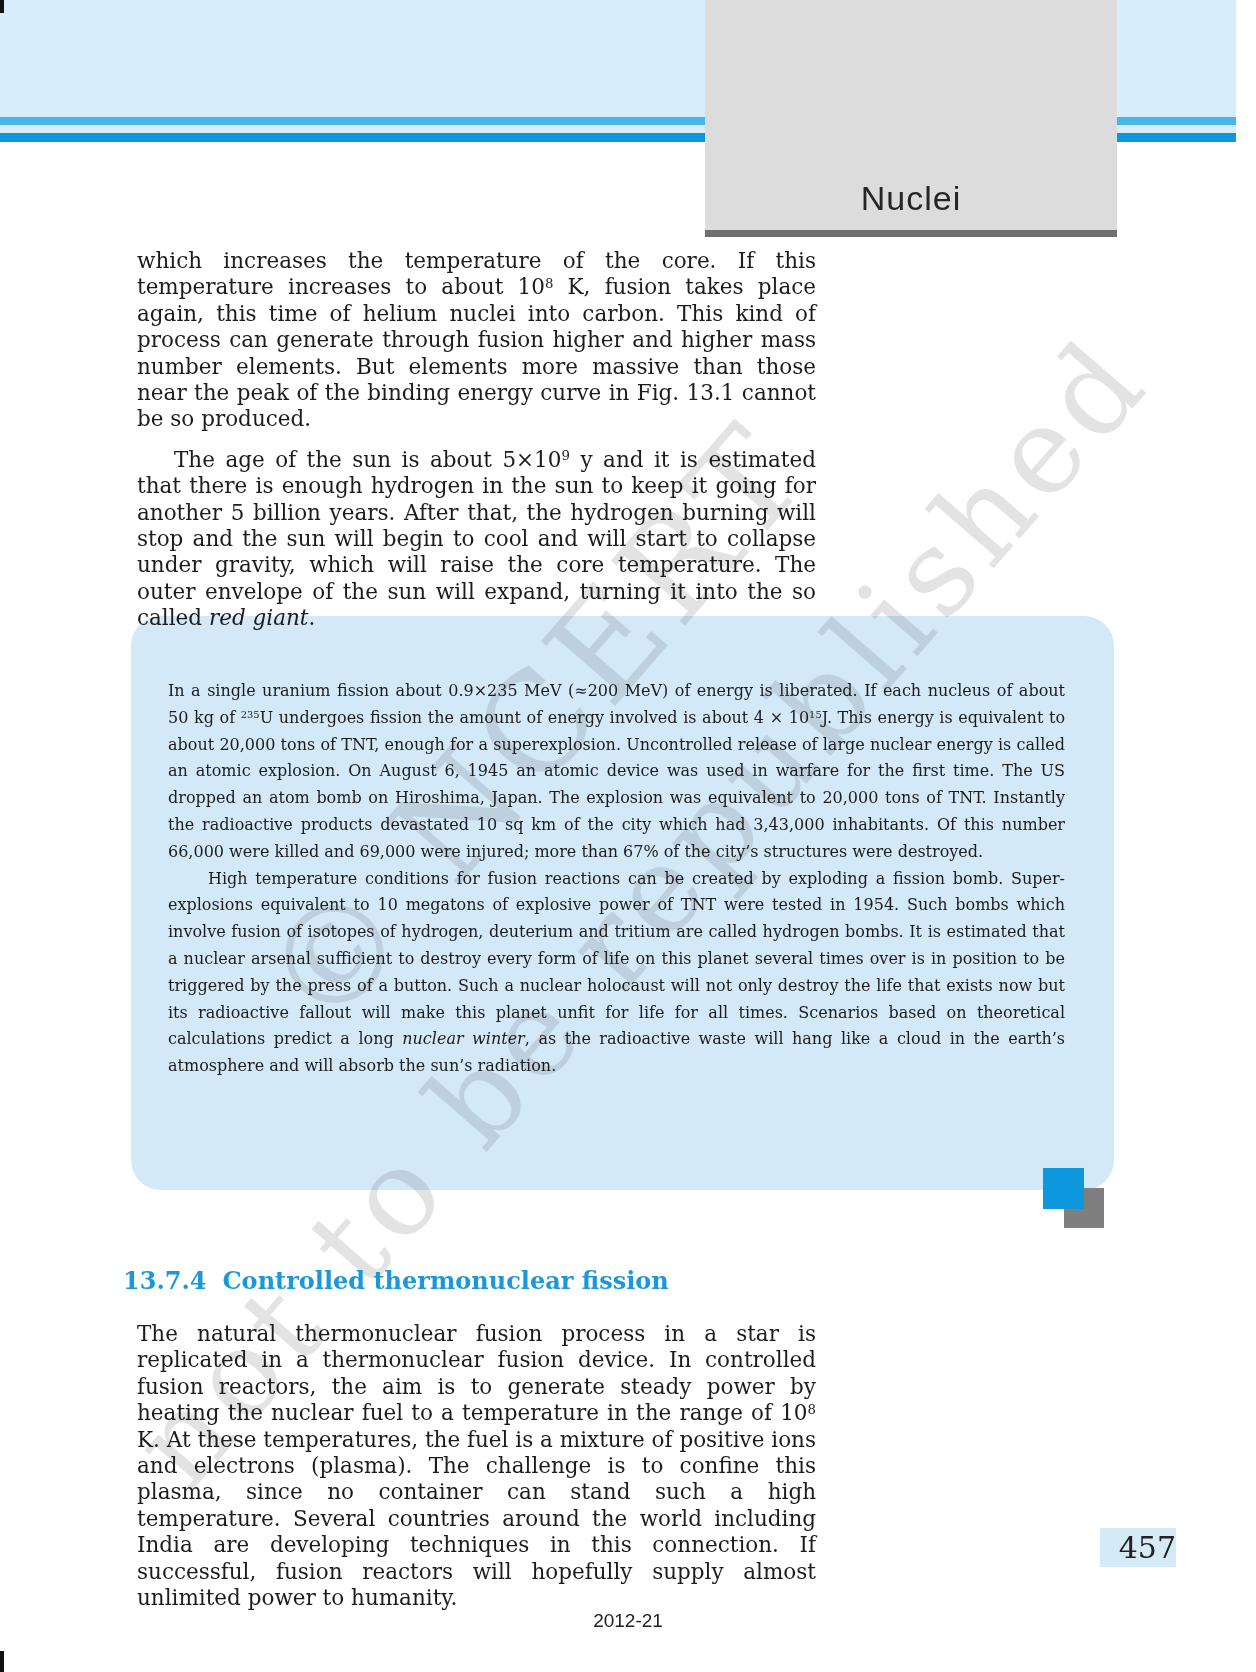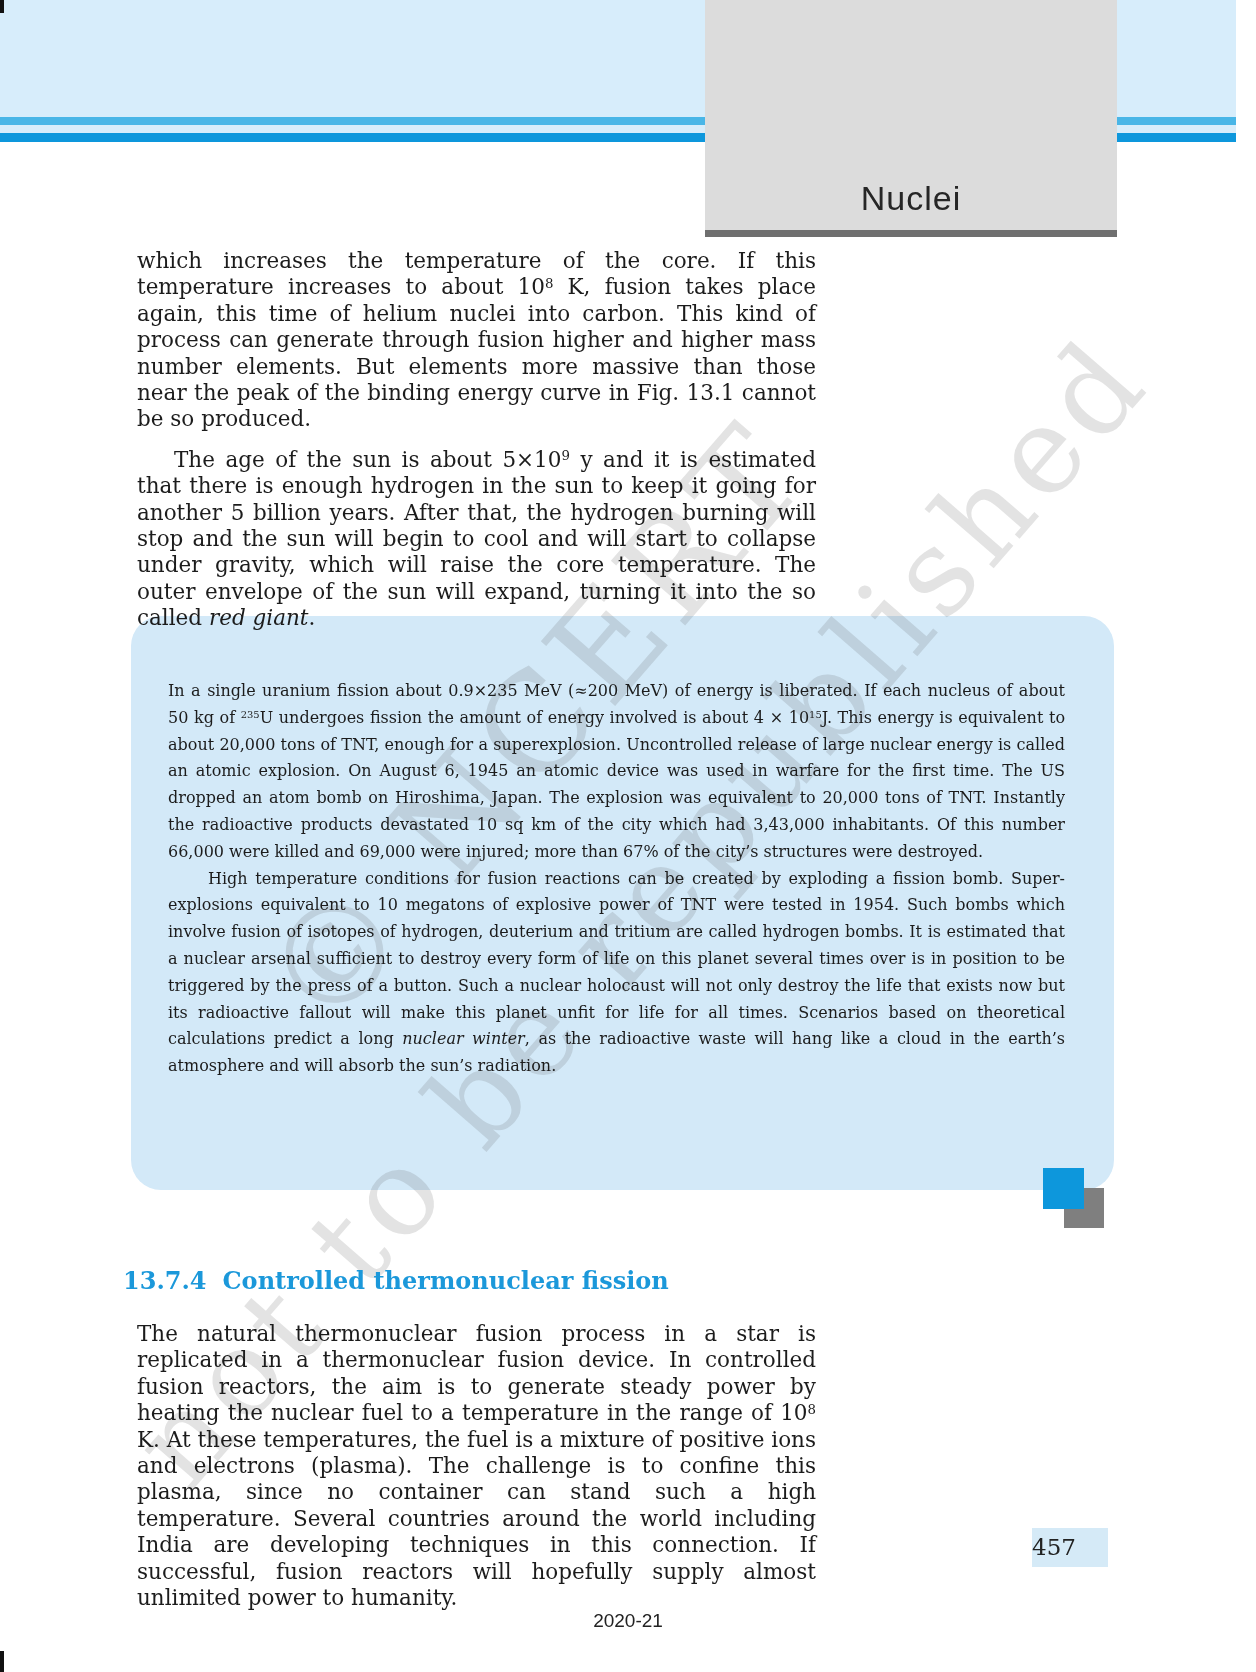--- a/index.html
+++ b/index.html
@@ -56,23 +56,23 @@
   .sq-gray{position:absolute;left:1064px;top:1188px;width:40px;height:40px;background:#7f7f7f;z-index:3;}
   .sq-blue{position:absolute;left:1043px;top:1168px;width:41px;height:41px;background:#0d97dc;z-index:4;}
 
   
   .sec-heading{position:absolute;left:123px;top:1266px;width:720px;z-index:3;
                color:#1b98da;font-weight:bold;font-size:24px;}
   .sec-heading .sec-num{margin-right:16px;}
   .sec-col{position:absolute;left:123px;top:1307px;width:707px;z-index:3;}
 
   
-  .pagenum-box{position:absolute;left:1032px;top:1528px;width:76px;height:39px;
-               background:#d5eaf7;z-index:3;text-align:left;line-height:39px;
-               font-size:23px;color:#222;}
+  .pagenum-box{position:absolute;left:1100px;top:1528px;width:76px;height:39px;
+               background:#d5eaf7;z-index:3;text-align:right;line-height:39px;
+               font-size:30px;color:#222;}
   .footer-year{position:absolute;left:0;top:1610px;width:1256px;text-align:center;z-index:3;
                font-family:"Liberation Sans",sans-serif;font-size:19px;color:#222;}
 </style>
 </head>
 <body>
 
 <div class="page">
 
   <div class="band-light"></div>
   <div class="stripe-mid"></div>
@@ -109,15 +109,15 @@
   <div class="sq-blue"></div>
 
   <div class="sec-heading">
     <span class="sec-num">13.7.4</span><span>Controlled thermonuclear fission</span>
   </div>
   <div class="sec-col">
     <p><span>The natural thermonuclear fusion process in a star is replicated in a thermonuclear fusion device. In controlled fusion reactors, the aim is to generate steady power by heating the nuclear fuel to a temperature in the range of 10</span><sup>8</sup><span> K. At these temperatures, the fuel is a mixture of positive ions and electrons (plasma). The challenge is to confine this plasma, since no container can stand such a high temperature. Several countries around the world including India are developing techniques in this connection. If successful, fusion reactors will hopefully supply almost unlimited power to humanity.</span></p>
   </div>
 
   <div class="pagenum-box">457</div>
-  <div class="footer-year">2020-21</div>
+  <div class="footer-year">2012-21</div>
 
 </div>
 
 </body></html>

